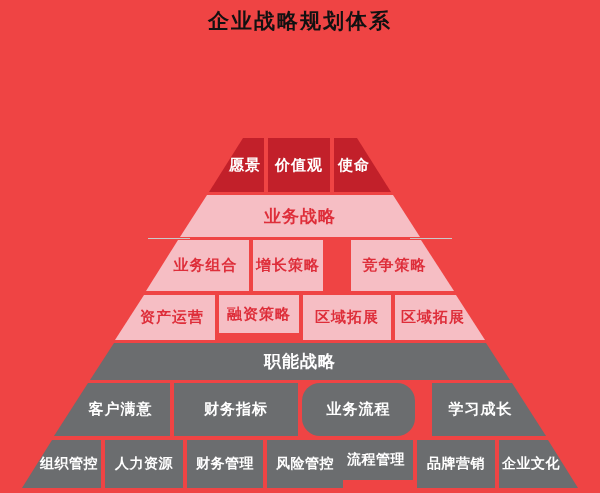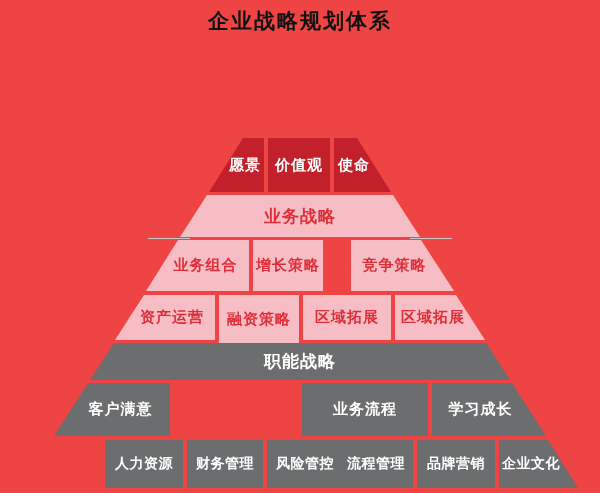--- a/index.html
+++ b/index.html
@@ -45,35 +45,38 @@
   <div class="hairline" style="left:410px;top:238px;width:42px;"></div>
 
   <div class="seg pink lbl" style="left:146px;top:240px;width:103px;height:51px;padding-left:16px;
               clip-path:polygon(32px 0,103px 0,103px 51px,0 51px);">业务组合</div>
   <div class="seg pink lbl" style="left:253px;top:240px;width:70px;height:51px;">增长策略</div>
   <div class="seg pink lbl" style="left:351px;top:240px;width:103px;height:51px;padding-right:16px;
               clip-path:polygon(0 0,70px 0,103px 51px,0 51px);">竞争策略</div>
 
   <div class="seg pink lbl" style="left:115px;top:295px;width:100px;height:45px;padding-left:14px;
               clip-path:polygon(29px 0,100px 0,100px 45px,0 45px);">资产运营</div>
-  <div class="seg pink lbl" style="left:219px;top:295px;width:80px;height:48px;">融资策略</div>
+  <div class="seg pink lbl" style="left:219px;top:295px;width:80px;height:38px;">融资策略</div>
   <div class="seg pink lbl" style="left:303px;top:295px;width:88px;height:45px;">区域拓展</div>
   <div class="seg pink lbl" style="left:395px;top:295px;width:90px;height:45px;padding-right:14px;
               clip-path:polygon(0 0,61px 0,90px 45px,0 45px);">区域拓展</div>
 
   <div class="seg gray banner" style="left:90px;top:343px;width:420px;height:37px;
               clip-path:polygon(24px 0,396px 0,420px 37px,0 37px);">职能战略</div>
 
   <div class="seg gray lbl" style="left:54px;top:383px;width:116px;height:53px;padding-left:17px;
               clip-path:polygon(34px 0,116px 0,116px 53px,0 53px);">客户满意</div>
-  <div class="seg gray lbl" style="left:302px;top:383px;width:126px;height:53px;">业务流程</div>
+  <div class="seg gray lbl" style="left:174px;top:383px;width:124px;height:53px;">财务指标</div>
+  <div class="seg gray lbl" style="left:302px;top:383px;width:113px;height:53px;border-radius:18px;">业务流程</div>
   <div class="seg gray lbl" style="left:432px;top:383px;width:114px;height:53px;padding-right:17px;
               clip-path:polygon(0 0,80px 0,114px 53px,0 53px);">学习成长</div>
 
+  <div class="seg gray sm" style="left:22px;top:440px;width:79px;height:48px;padding-left:15px;
+              clip-path:polygon(30px 0,79px 0,79px 48px,0 48px);">组织管控</div>
   <div class="seg gray sm" style="left:105px;top:440px;width:78px;height:48px;">人力资源</div>
   <div class="seg gray sm" style="left:187px;top:440px;width:76px;height:48px;">财务管理</div>
   <div class="seg gray sm" style="left:267px;top:440px;width:76px;height:48px;font-family:Liberation Mono, monospace;">风险管控</div>
-  <div class="seg gray sm" style="left:339px;top:440px;width:74px;height:48px;">流程管理</div>
+  <div class="seg gray sm" style="left:339px;top:440px;width:74px;height:40px;">流程管理</div>
   <div class="seg gray sm" style="left:417px;top:440px;width:78px;height:48px;">品牌营销</div>
   <div class="seg gray sm" style="left:499px;top:440px;width:79px;height:48px;padding-right:15px;
               clip-path:polygon(0 0,49px 0,79px 48px,0 48px);">企业文化</div>
 
 </div>
 
 </body></html>

